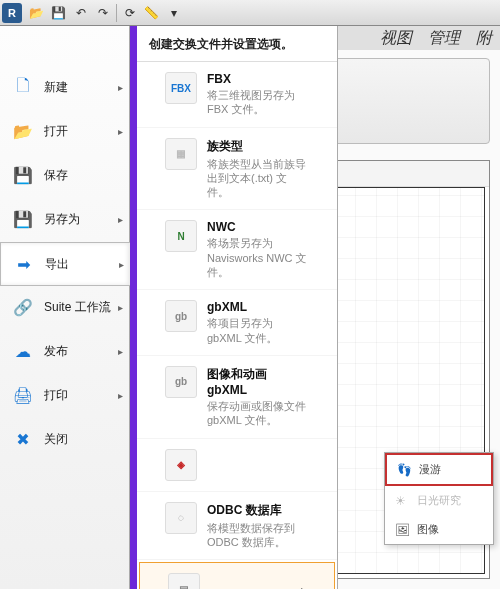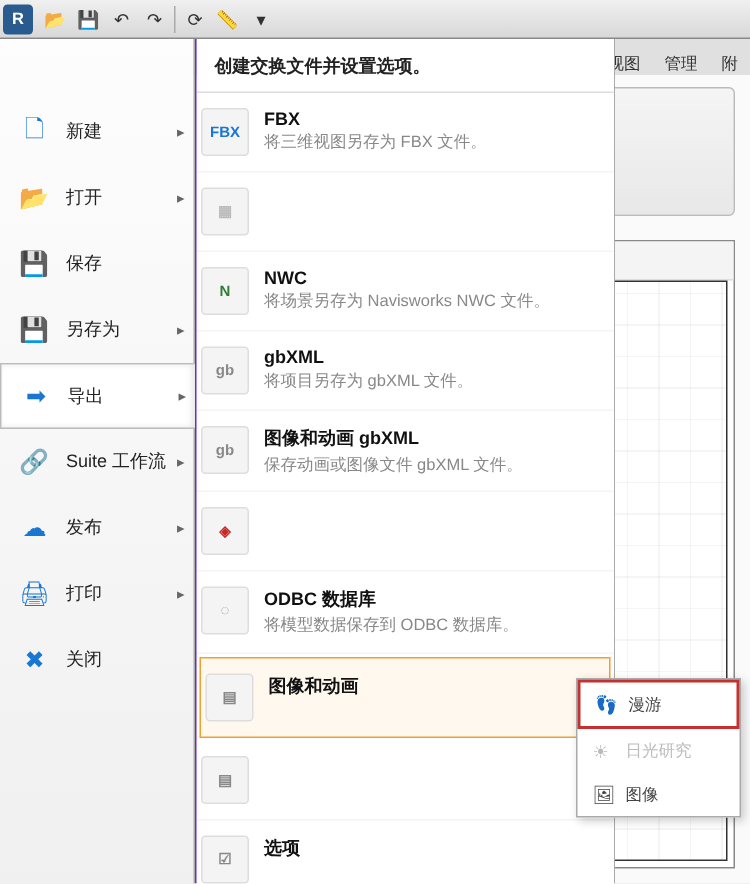--- a/index.html
+++ b/index.html
@@ -3,38 +3,38 @@
 <meta charset="utf-8">
 <style>
 * { margin: 0; padding: 0; box-sizing: border-box; font-family: "Microsoft YaHei", Arial, sans-serif; }
 body { width: 500px; height: 589px; background: #e0e0e0; position: relative; overflow: hidden; }
 
 .qat { height: 26px; background: linear-gradient(#f0f0f0,#d8d8d8); border-bottom: 1px solid #888; display: flex; align-items: center; padding: 0 2px; }
 .qat-logo { width: 20px; height: 20px; background: #2a5b8f; border-radius: 3px; margin-right: 4px; display: flex; align-items: center; justify-content: center; color: #fff; font-size: 11px; font-weight: bold; }
 .qat-btn { width: 22px; height: 20px; display: flex; align-items: center; justify-content: center; font-size: 12px; color: #333; cursor: pointer; }
 .qat-sep { width: 1px; height: 18px; background: #aaa; margin: 0 2px; }
 
-.ribbon-tabs { position: absolute; top: 26px; right: 0; height: 24px; display: flex; align-items: flex-end; font-size: 11px; }
+.ribbon-tabs { position: absolute; top: 26px; right: 0; height: 24px; display: flex; align-items: center; font-size: 16px; font-style: italic; }
 .ribbon-tab { padding: 0 8px; color: #333; }
 
 .canvas { position: absolute; top: 50px; left: 0; right: 0; bottom: 0; background: #fafafa; }
 .canvas-panel { position: absolute; top: 8px; left: 140px; right: 10px; height: 86px; background: linear-gradient(#f5f5f5,#e8e8e8); border: 1px solid #bbb; border-radius: 4px; }
 .viewport { position: absolute; top: 110px; left: 140px; right: 10px; bottom: 10px; background: #fff; border: 1px solid #888; }
 .viewport-title { font-size: 12px; padding: 4px 8px; color: #222; border-bottom: 1px solid #ddd; background: #f4f4f4; }
 .drawing { position: absolute; top: 26px; left: 4px; right: 4px; bottom: 4px; border: 1px solid #333; background: repeating-linear-gradient(0deg, transparent 0 20px, rgba(0,0,0,0.04) 20px 21px), repeating-linear-gradient(90deg, transparent 0 20px, rgba(0,0,0,0.04) 20px 21px); }
 
 .app-menu { position: absolute; top: 26px; left: 0; width: 130px; bottom: 0; background: linear-gradient(#fdfdfd,#f0f0f0); border-right: 1px solid #aaa; padding-top: 40px; }
 .menu-item { display: flex; align-items: center; height: 44px; padding: 0 10px; font-size: 12px; color: #222; cursor: pointer; position: relative; border-bottom: 1px solid transparent; }
 .menu-item.active { background: #fff; border: 1px solid #bbb; border-right: none; margin-right: -1px; box-shadow: -2px 0 4px rgba(0,0,0,0.1) inset; }
 .menu-icon { width: 26px; height: 26px; margin-right: 8px; display: flex; align-items: center; justify-content: center; font-size: 16px; color: #1976d2; }
 .menu-arrow { position: absolute; right: 6px; font-size: 10px; color: #666; }
 
-.submenu { position: absolute; top: 26px; left: 130px; width: 280px; bottom: 0; background: #fff; border-left: 1px solid #6d28d9; border-right: 1px solid #aaa; overflow-y: auto; }
+.submenu { position: absolute; top: 26px; left: 130px; width: 208px; bottom: 0; background: #fff; border-left: 7px solid #6d28d9; border-right: 1px solid #aaa; overflow-y: auto; }
 .submenu-header { font-size: 12px; font-weight: bold; padding: 10px 12px 8px; border-bottom: 1px solid #ddd; color: #222; }
-.sub-item { display: flex; padding: 10px 3px; cursor: pointer; border-bottom: 1px solid #f4f4f4; }
+.sub-item { display: flex; padding: 10px 28px; cursor: pointer; border-bottom: 1px solid #f4f4f4; }
 .sub-item.highlight { border: 1px solid #f0a030; background: #fff8ee; margin: 2px; }
 .sub-icon { width: 32px; height: 32px; flex-shrink: 0; margin-right: 10px; display: flex; align-items: center; justify-content: center; font-size: 20px; }
 .sub-text { flex: 1; }
 .sub-title { font-size: 12px; font-weight: bold; color: #111; margin-bottom: 2px; }
 .sub-desc { font-size: 11px; color: #888; line-height: 1.3; }
 .sub-arrow { font-size: 10px; color: #666; align-self: center; margin-left: 4px; }
 
 .flyout { position: absolute; top: 452px; left: 384px; width: 110px; background: #fff; border: 1px solid #aaa; box-shadow: 2px 2px 6px rgba(0,0,0,0.2); font-size: 11px; }
 .flyout-item { display: flex; align-items: center; padding: 7px 10px; cursor: pointer; color: #444; }
 .flyout-item.disabled { color: #bbb; cursor: default; }
@@ -121,20 +121,24 @@
   <div id="sub-list">
       <div class="sub-item">
         <div class="sub-icon" style="color:#1976d2;background:#f4f4f4;border:1px solid #ddd;border-radius:3px;font-size:10px;font-weight:bold;">FBX</div>
         <div class="sub-text">
           <div class="sub-title">FBX</div>
           <div class="sub-desc">将三维视图另存为 FBX 文件。</div>
         </div>
       </div>
       <div class="sub-item">
         <div class="sub-icon" style="color:#bbb;background:#f4f4f4;border:1px solid #ddd;border-radius:3px;font-size:10px;font-weight:bold;">▦</div>
+        <div class="sub-text">
+          <div class="sub-title">族类型</div>
+          <div class="sub-desc">将族类型从当前族导出到文本(.txt) 文件。</div>
+        </div>
       </div>
       <div class="sub-item">
         <div class="sub-icon" style="color:#2e7d32;background:#f4f4f4;border:1px solid #ddd;border-radius:3px;font-size:10px;font-weight:bold;">N</div>
         <div class="sub-text">
           <div class="sub-title">NWC</div>
           <div class="sub-desc">将场景另存为 Navisworks NWC 文件。</div>
         </div>
       </div>
       <div class="sub-item">
         <div class="sub-icon" style="color:#888;background:#f4f4f4;border:1px solid #ddd;border-radius:3px;font-size:10px;font-weight:bold;">gb</div>
@@ -156,21 +160,20 @@
       <div class="sub-item">
         <div class="sub-icon" style="color:#888;background:#f4f4f4;border:1px solid #ddd;border-radius:3px;font-size:10px;font-weight:bold;">◌</div>
         <div class="sub-text">
           <div class="sub-title">ODBC 数据库</div>
           <div class="sub-desc">将模型数据保存到 ODBC 数据库。</div>
         </div>
       </div>
       <div class="sub-item highlight">
         <div class="sub-icon" style="color:#888;background:#f4f4f4;border:1px solid #ddd;border-radius:3px;font-size:10px;font-weight:bold;">▤</div>
         <div class="sub-text">
-          <div class="sub-title">图像和动画</div>
         </div>
         <div class="sub-arrow">▸</div>
       </div>
       <div class="sub-item">
         <div class="sub-icon" style="color:#888;background:#f4f4f4;border:1px solid #ddd;border-radius:3px;font-size:10px;font-weight:bold;">▤</div>
         <div class="sub-text">
         </div>
         <div class="sub-arrow">▸</div>
       </div>
       <div class="sub-item">

